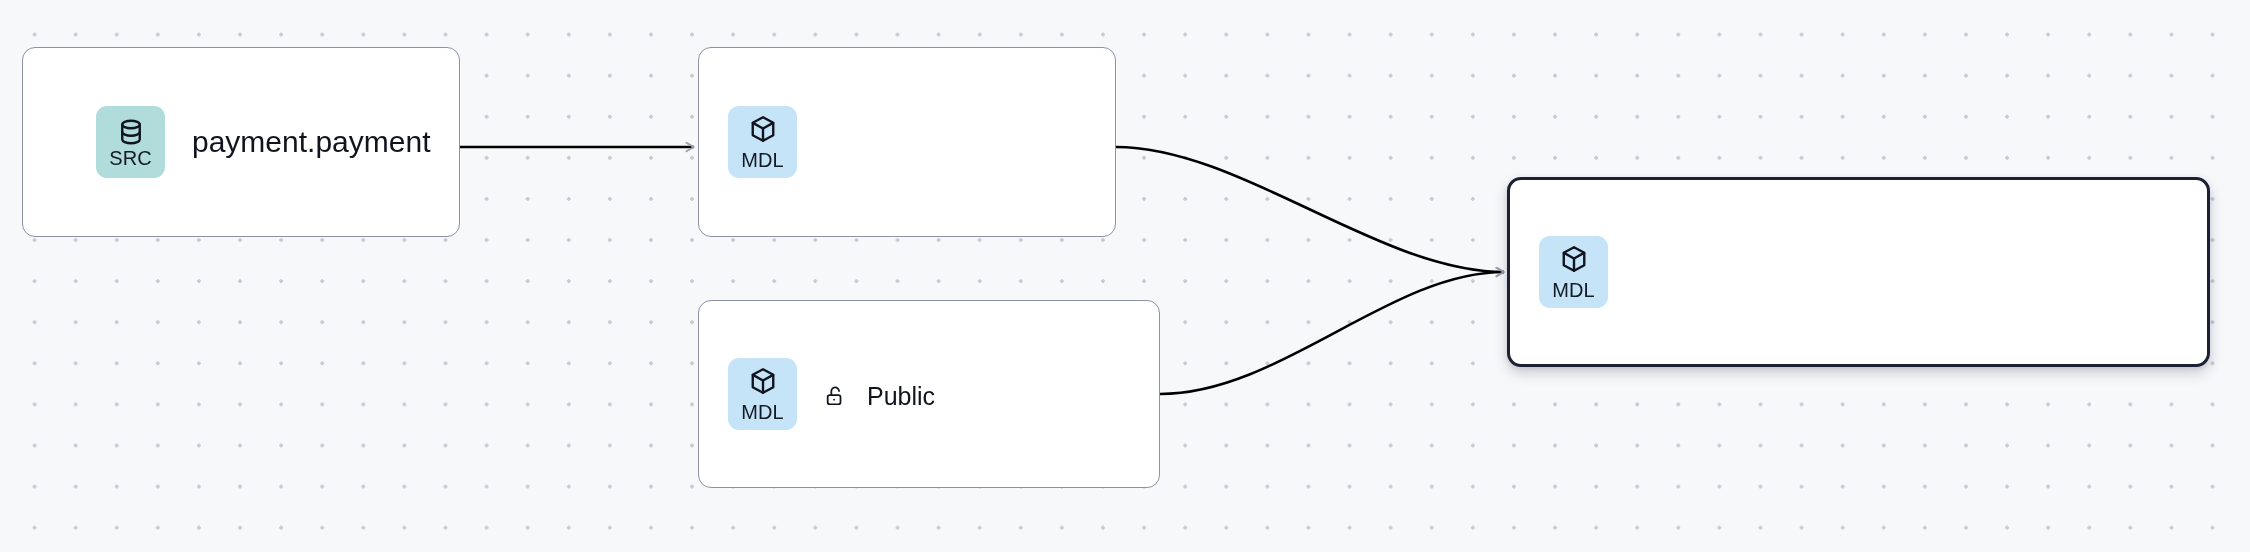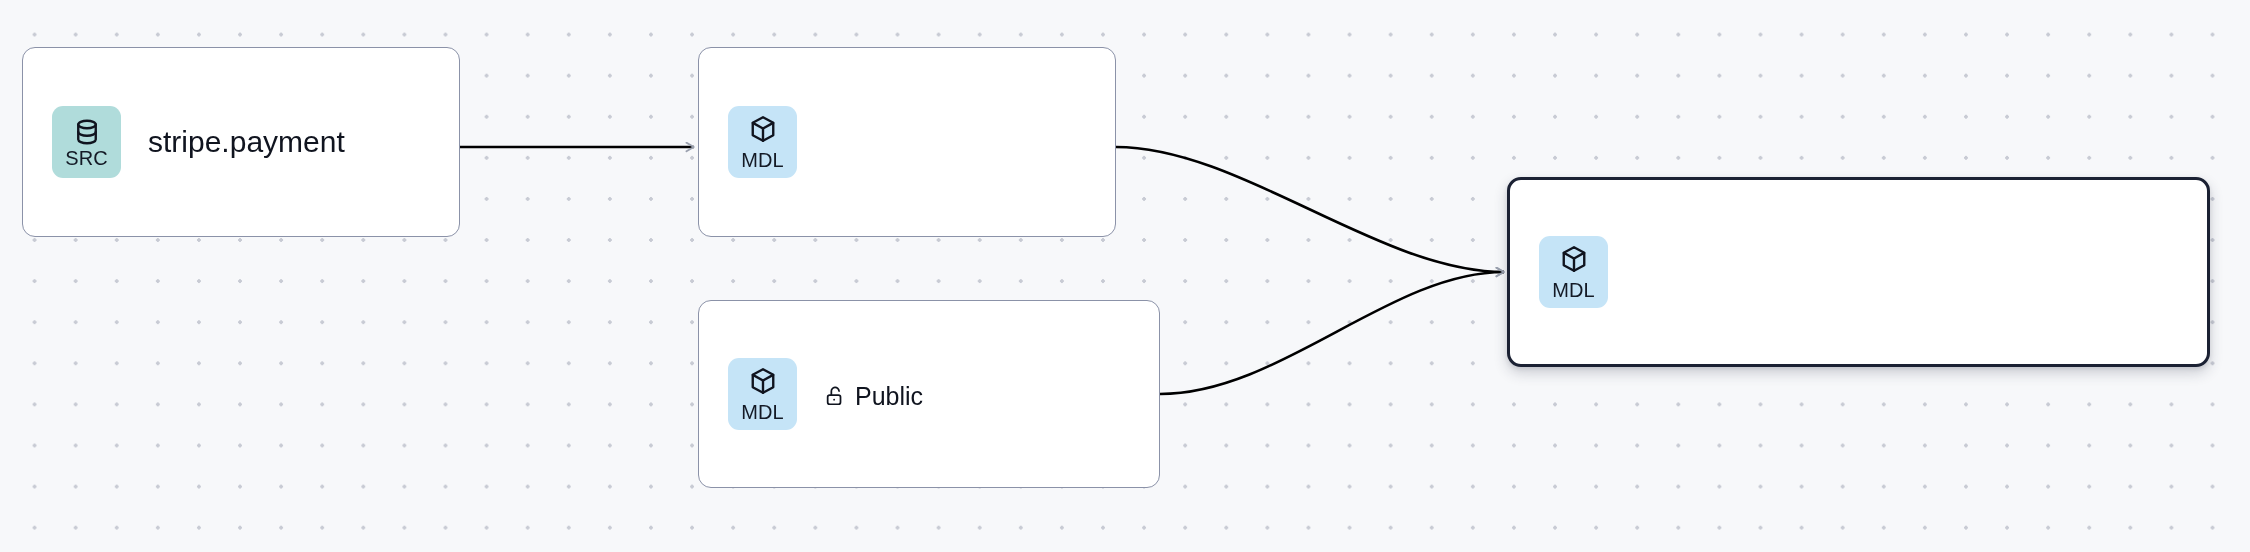--- a/index.html
+++ b/index.html
@@ -82,31 +82,31 @@
   .node-title {
     font-size: 30px;
     line-height: 36px;
     color: #10141f;
     white-space: nowrap;
     font-weight: 400;
   }
   .node-sub {
     display: flex;
     align-items: center;
-    gap: 9px;
+    gap: 21px;
     font-size: 25px;
     line-height: 30px;
     color: #10141f;
     margin-top: 4px;
     white-space: nowrap;
   }
   .node-sub svg { display: block; flex: 0 0 auto; }
 
   
-  #node-stripe-payment   { left: 22px;   top: 47px;  width: 438px; height: 190px; }
+  #node-stripe-payment   { left: 22px;   top: 47px;  width: 438px; height: 190px; padding-left: 44px; }
   #node-stg-payments     { left: 698px;  top: 47px;  width: 418px; height: 190px; }
   #node-fct-orders       { left: 698px;  top: 300px; width: 462px; height: 188px; }
   #node-agg-journey      { left: 1507px; top: 177px; width: 703px; height: 190px; }
 </style>
 </head>
 <body>
 
 <div id="canvas">
 
   <svg id="edges" viewBox="0 0 2250 552" width="2250" height="552" xmlns="http://www.w3.org/2000/svg">
@@ -128,21 +128,21 @@
       <span>
         <svg width="30" height="30" viewBox="0 0 24 24" fill="none" stroke="#10141f" stroke-width="1.9" stroke-linecap="round" stroke-linejoin="round">
           <ellipse cx="12" cy="6" rx="7" ry="3"></ellipse>
           <path d="M5 6v12c0 1.66 3.13 3 7 3s7-1.34 7-3V6"></path>
           <path d="M5 12c0 1.66 3.13 3 7 3s7-1.34 7-3"></path>
         </svg>
       </span>
       <span class="badge-text">SRC</span>
     </div>
     <div class="node-body">
-      <div class="node-title">stripe.payment</div>
+      <div class="node-title">payment.payment</div>
     </div>
   </div>
 
   <div class="node" id="node-stg-payments">
     <div class="badge mdl">
       <span>
         <svg width="30" height="30" viewBox="0 0 24 24" fill="none" stroke="#10141f" stroke-width="1.9" stroke-linecap="round" stroke-linejoin="round">
           <path d="M12 2.6 20.2 7v10L12 21.4 3.8 17V7z"></path>
           <path d="M3.9 7.1 12 11.6l8.1-4.5"></path>
           <path d="M12 11.6v9.8"></path>

